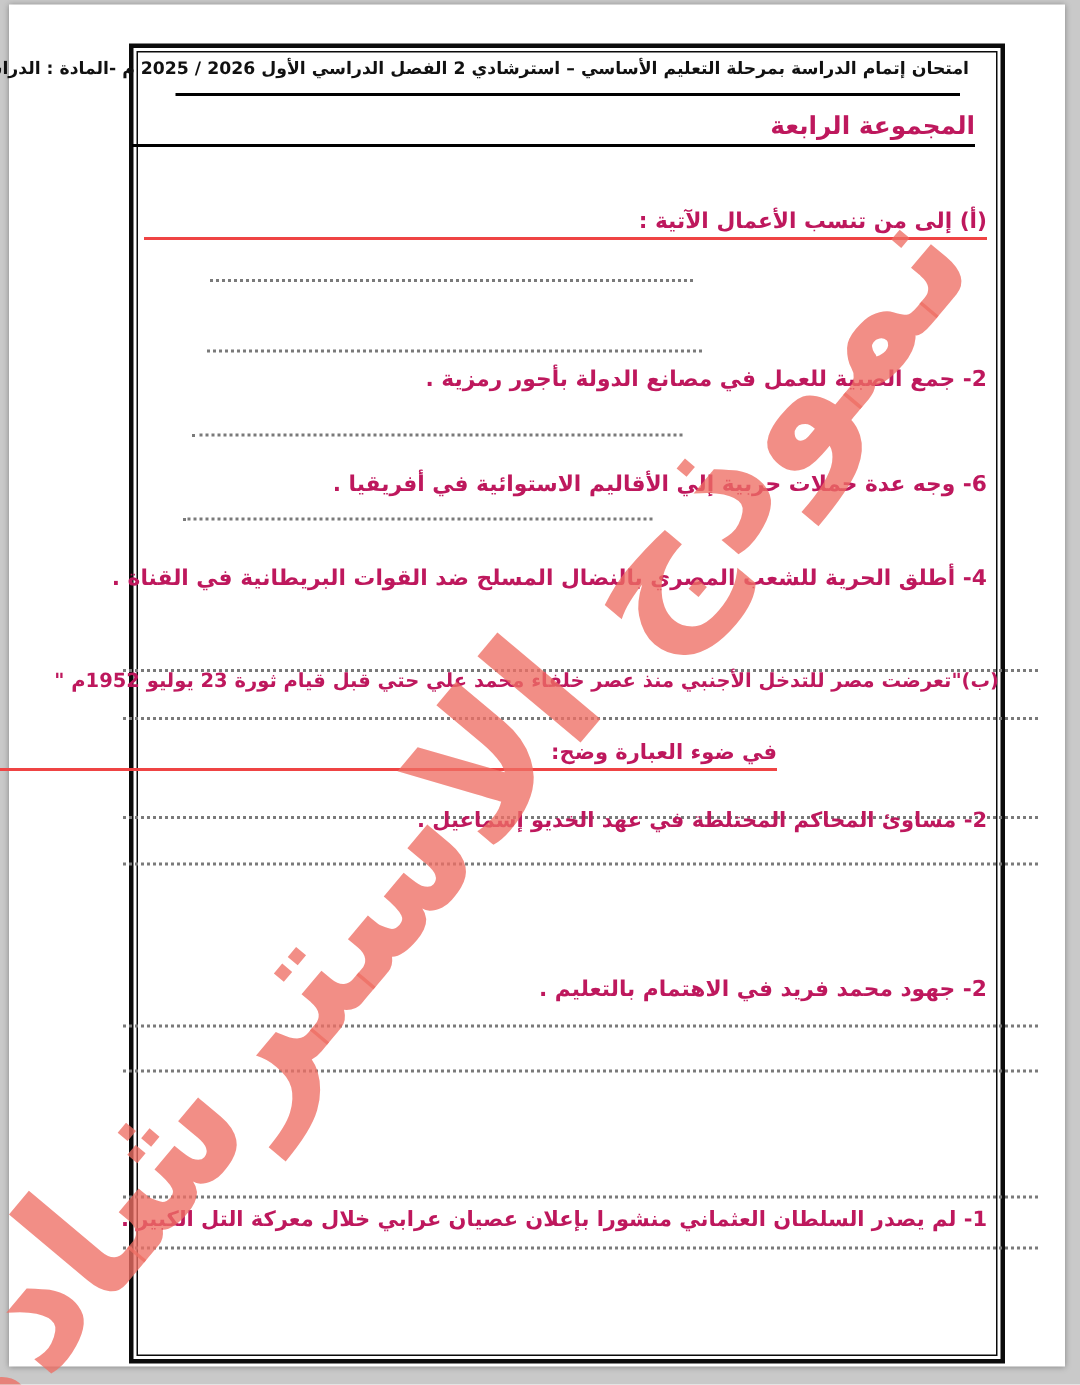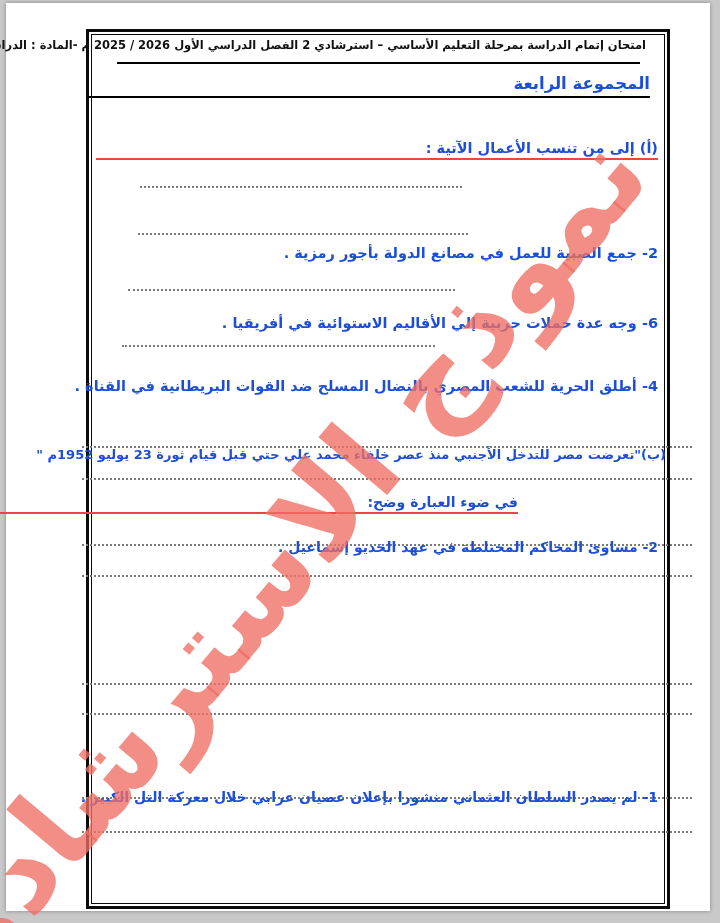--- a/index.html
+++ b/index.html
@@ -28,21 +28,21 @@
     direction:rtl;
     font-size:11.5px;font-weight:bold;color:#111;
     white-space:nowrap;
   }
   .header-sep{
     position:absolute;top:59px;left:111px;width:523px;
     border-top:2px solid #000;
   }
   .content{
     position:absolute;left:90px;top:63px;right:52px;bottom:20px;
-    direction:rtl;color:#1d4ed8;
+    direction:rtl;color:#be185d;
   }
   .row{position:absolute;right:0;white-space:nowrap;font-weight:bold;}
   .doc-title{
     top:8px;right:8px;font-size:16.5px;
     border-bottom:2px solid #000;padding-bottom:3px;
     letter-spacing:.5px;
   }
   .sec-heading{
     font-size:14.5px;
     border-bottom:2px solid #ef4444;padding-bottom:2px;
@@ -102,20 +102,21 @@
     <div class="row item txt" style="top:236px;">4- أطلق الحرية للشعب المصري بالنضال المسلح ضد القوات البريطانية في القناة .</div>
     <div class="dots" style="top:279px;left:26px;width:313px;"></div>
 
     <div class="row intro txt" style="top:289px;right:-8px;">(ب)"تعرضت مصر للتدخل الأجنبي منذ عصر خلفاء محمد علي حتي قبل قيام ثورة 23 يوليو 1952م "</div>
     <div class="row sec-heading txt" style="top:321px;right:140px;font-size:14px;">في ضوء العبارة وضح:</div>
 
     <div class="row item txt" style="top:346px;font-size:14px;">2- مساوئ المحاكم المختلطة في عهد الخديو إسماعيل .</div>
     <div class="dots dots-full" style="top:380px;"></div>
     <div class="dots dots-full" style="top:412px;"></div>
 
+    <div class="row item txt" style="top:443px;">2- جهود محمد فريد في الاهتمام بالتعليم .</div>
     <div class="dots dots-full" style="top:478px;"></div>
     <div class="dots dots-full" style="top:509px;"></div>
 
 
     <div class="row item txt" style="top:580px;font-size:14px;">1- لم يصدر السلطان العثماني منشورا بإعلان عصيان عرابي خلال معركة التل الكبير .</div>
     <div class="dots dots-full" style="top:617px;"></div>
     <div class="dots dots-full" style="top:647px;"></div>
 
     <div class="dots dots-full" style="top:731px;"></div>
     <div class="dots dots-full" style="top:765px;"></div>

